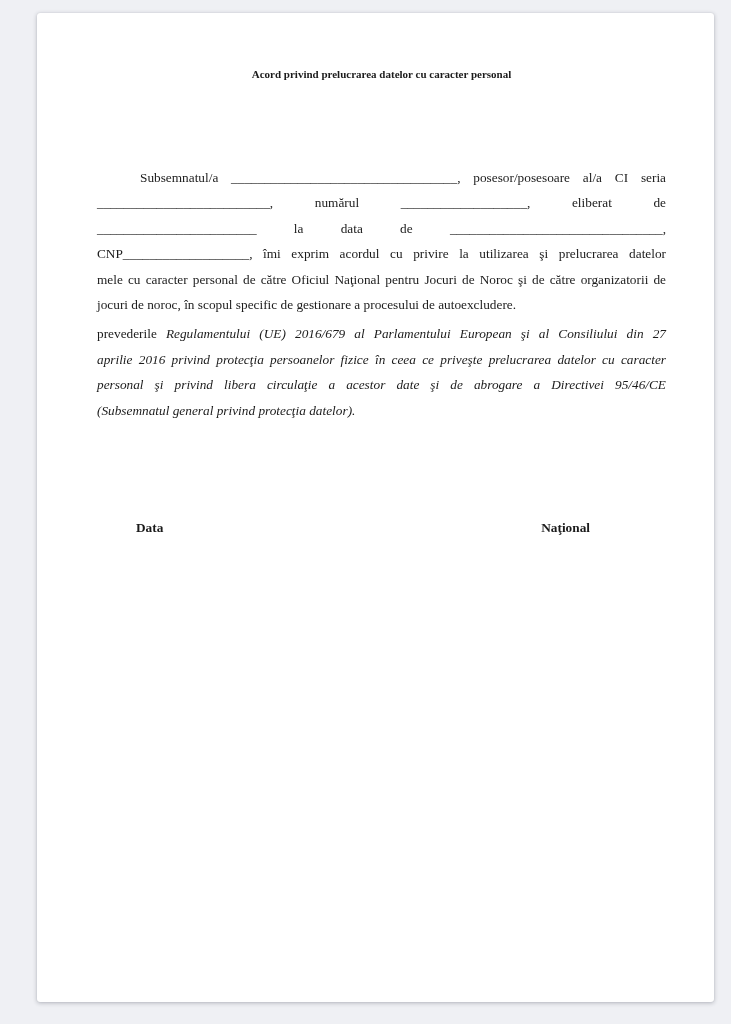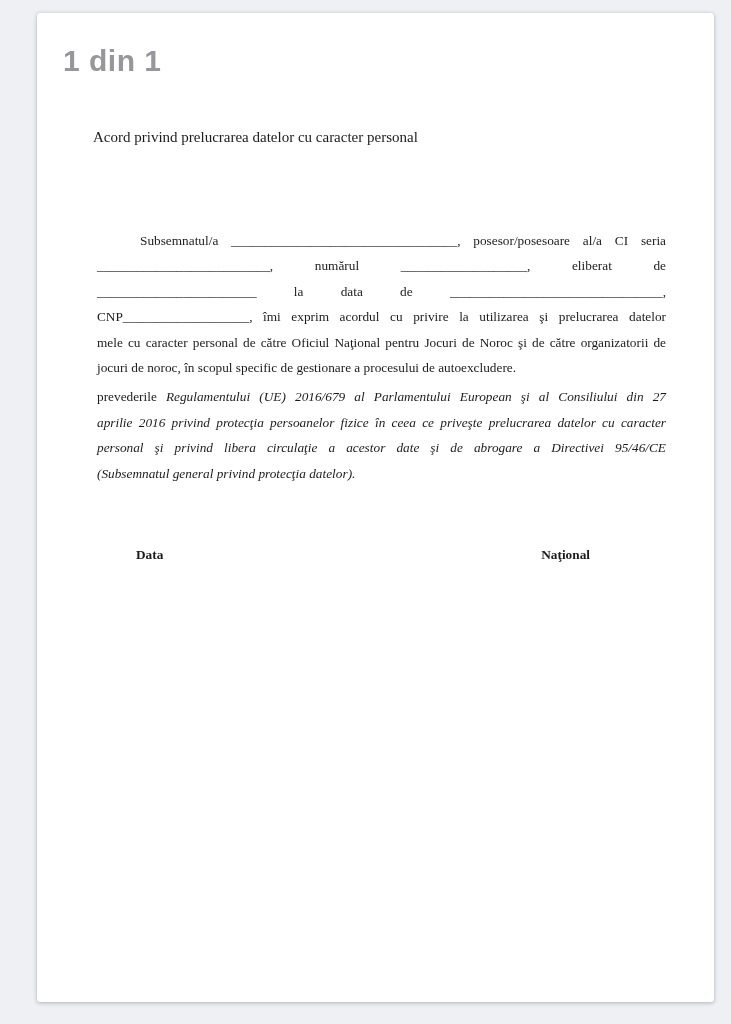--- a/index.html
+++ b/index.html
@@ -38,49 +38,48 @@
   }
   .doc-content {
     margin: 0 44px 0 56px; 
     font-family: "Liberation Serif", serif;
     font-size: 13.3px;
     line-height: 25.4px;
     color: #1b1b1b;
   }
   .doc-title {
     margin: 49px 0 0 0;
-    font-size: 15px;
-    font-weight: normal;
-    text-align: left;
+    font-size: 11px;
+    font-weight: bold;
+    text-align: center;
     line-height: 25px;
   }
   .paragraph { margin: 4px; }
   .paragraph.p1 { margin-top: 78px; }
   .paragraph.p2 { margin-top: 3px; }
   .line {
     text-align: justify;
     white-space: normal;
   }
   .line.j { text-align-last: justify; }
   .line.ind { padding-left: 43px; }
   .seg-italic { font-style: italic; }
   .footer-row {
     display: flex;
-    margin-top: 56px;
+    margin-top: 92px;
     font-weight: bold;
   }
   .date-label { margin-left: 43px; }
   .sig-label { margin-left: auto; margin-right: 80px; }
 </style>
 </head>
 <body>
 
 <div class="viewport">
   <div class="page">
-    <div class="page-indicator">1 din 1</div>
     <div class="doc-content">
       <h1 class="doc-title">Acord privind prelucrarea datelor cu caracter personal</h1>
       <div id="paragraphs">
           <div class="paragraph p1">
             <div class="line j ind"><span class="seg-normal">Subsemnatul/a __________________________________, posesor/posesoare al/a CI seria</span></div>
             <div class="line j"><span class="seg-normal">__________________________, numărul ___________________, eliberat de</span></div>
             <div class="line j"><span class="seg-normal">________________________ la data de ________________________________,</span></div>
             <div class="line j"><span class="seg-normal">CNP___________________, îmi exprim acordul cu privire la utilizarea şi prelucrarea datelor</span></div>
             <div class="line j"><span class="seg-normal">mele cu caracter personal de către Oficiul Naţional pentru Jocuri de Noroc şi de către organizatorii de</span></div>
             <div class="line"><span class="seg-normal">jocuri de noroc, în scopul specific de gestionare a procesului de autoexcludere.</span></div>

